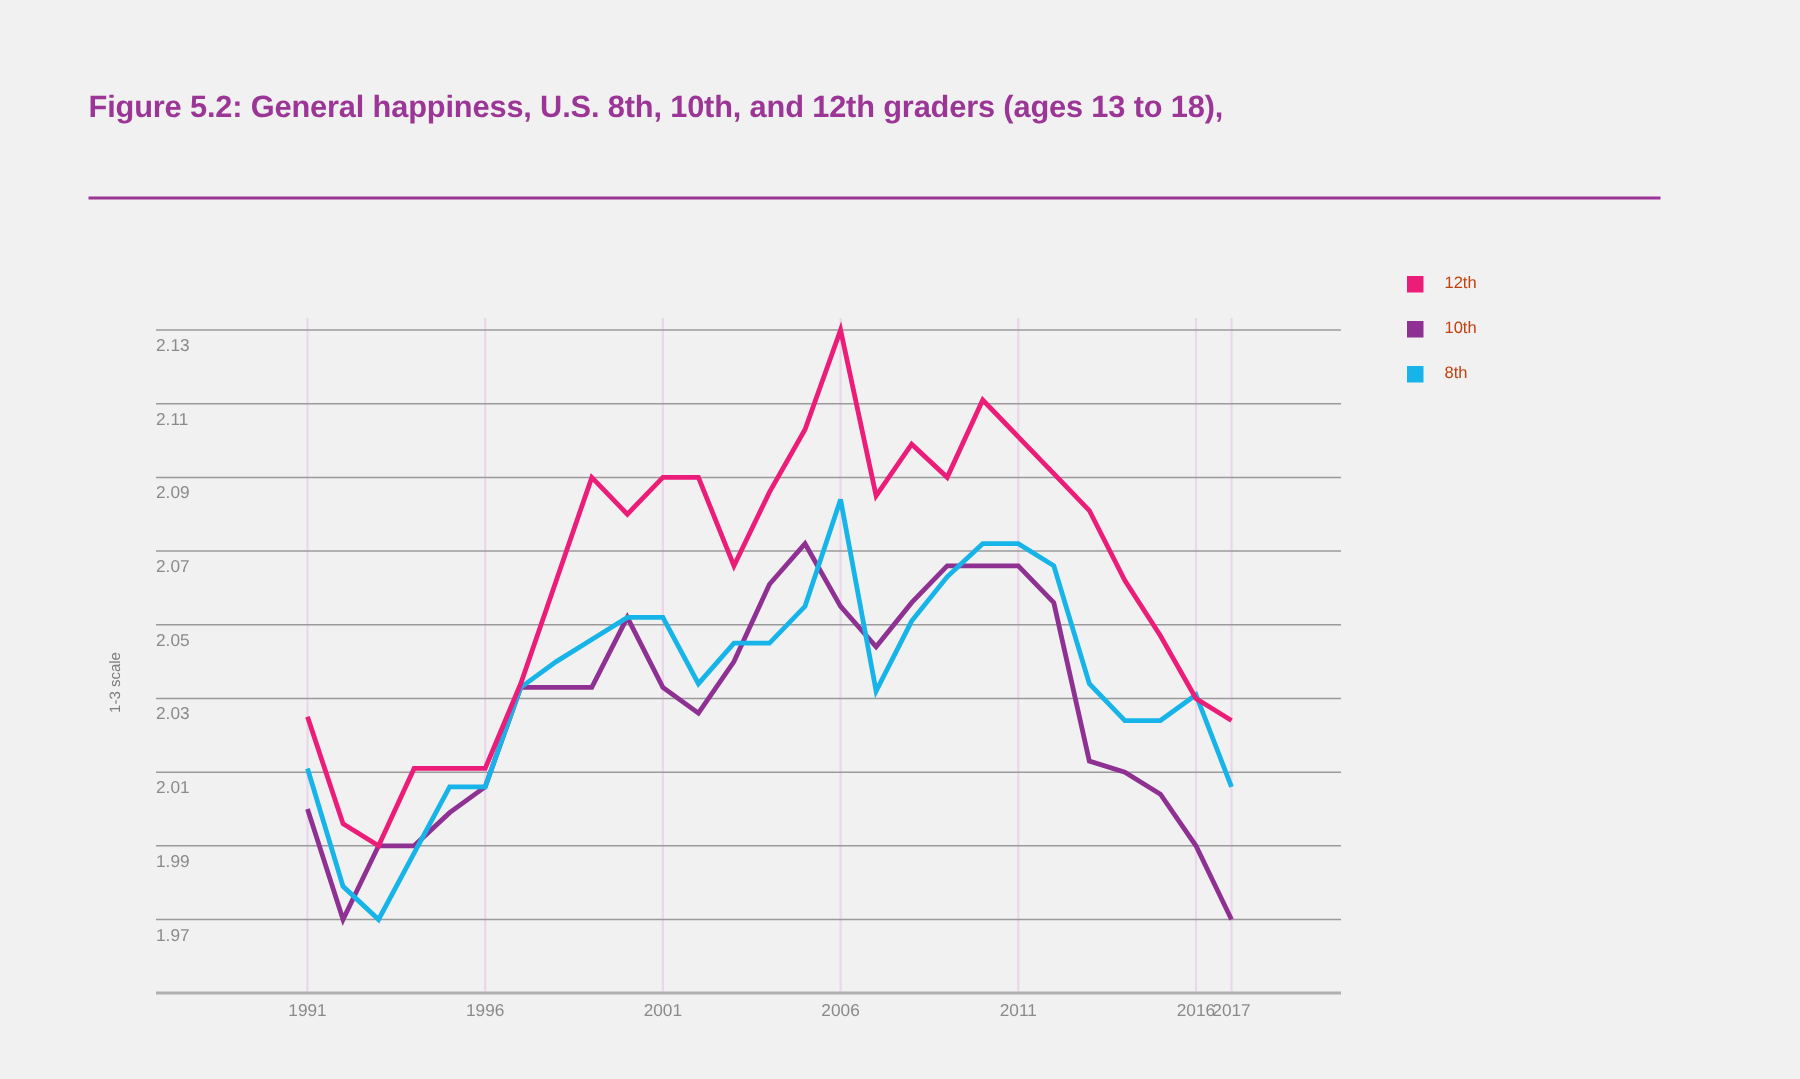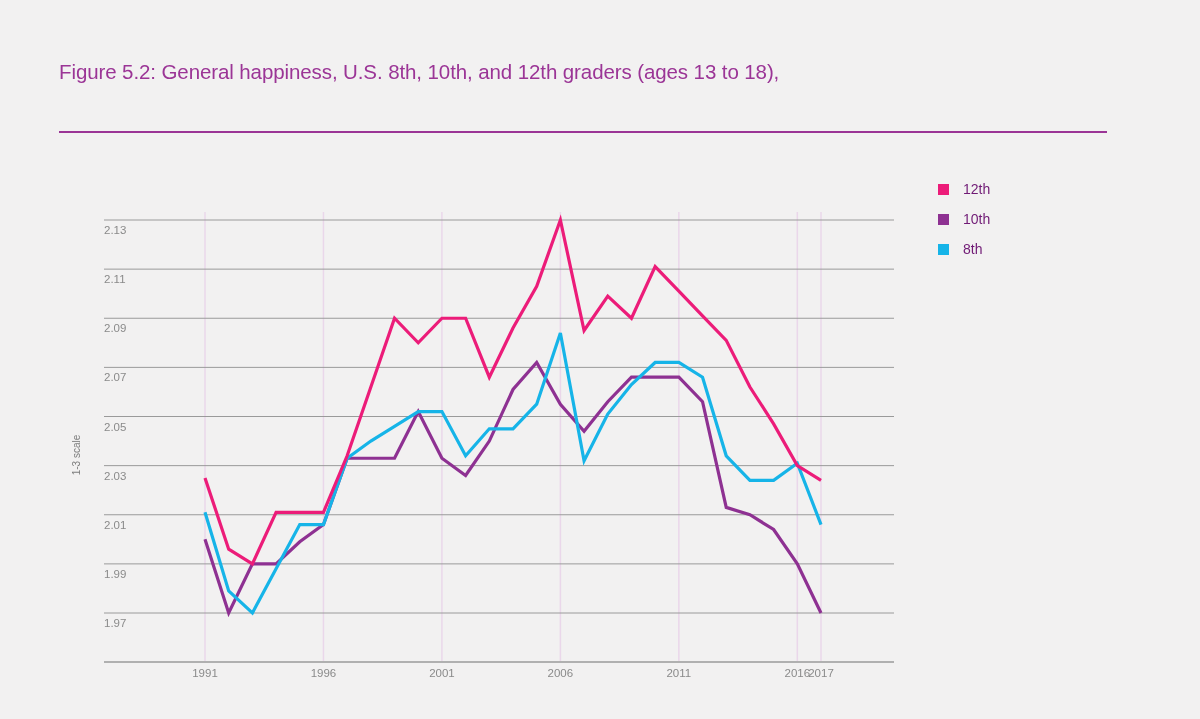--- a/index.html
+++ b/index.html
@@ -7,35 +7,35 @@
     width:1200px;height:719px;
     background:#f2f1f1;
     font-family:"Liberation Sans", sans-serif;
     overflow:hidden;
   }
   .page{position:relative;width:1200px;height:719px;}
 
   .title{
     position:absolute;left:59px;top:55px;width:1050px;
     color:#9b3596;
-    font-size:20.5px;font-weight:normal;line-height:34px;
+    font-size:20.5px;font-weight:bold;line-height:34px;
     letter-spacing:-0.1px;
   }
   .title-rule{
     position:absolute;left:59px;top:131px;width:1048px;height:2px;
     background:#9b3596;
   }
 
   .chart-area{position:absolute;left:0;top:0;width:1200px;height:719px;margin-top:40px;}
   svg{display:block;}
 
   .legend{position:absolute;left:938px;top:174px;}
   .legend-row{display:flex;align-items:center;height:30px;margin-bottom:0px;}
   .legend-swatch{width:11px;height:11px;display:inline-block;margin-right:14px;}
-  .legend-label{color:#701a75;font-size:14px;font-weight:500;}
+  .legend-label{color:#c2410c;font-size:11px;font-weight:500;}
 
   .ytick{fill:#8a8a8a;font-size:11.5px;font-family:"Liberation Sans",sans-serif;}
   .xtick{fill:#8a8a8a;font-size:11.5px;font-family:"Liberation Sans",sans-serif;text-anchor:middle;}
   .yaxis-title{fill:#7d7d7d;font-size:10px;font-family:"Liberation Sans",sans-serif;}
 </style>
 </head>
 <body>
 
 <div class="page">
 

